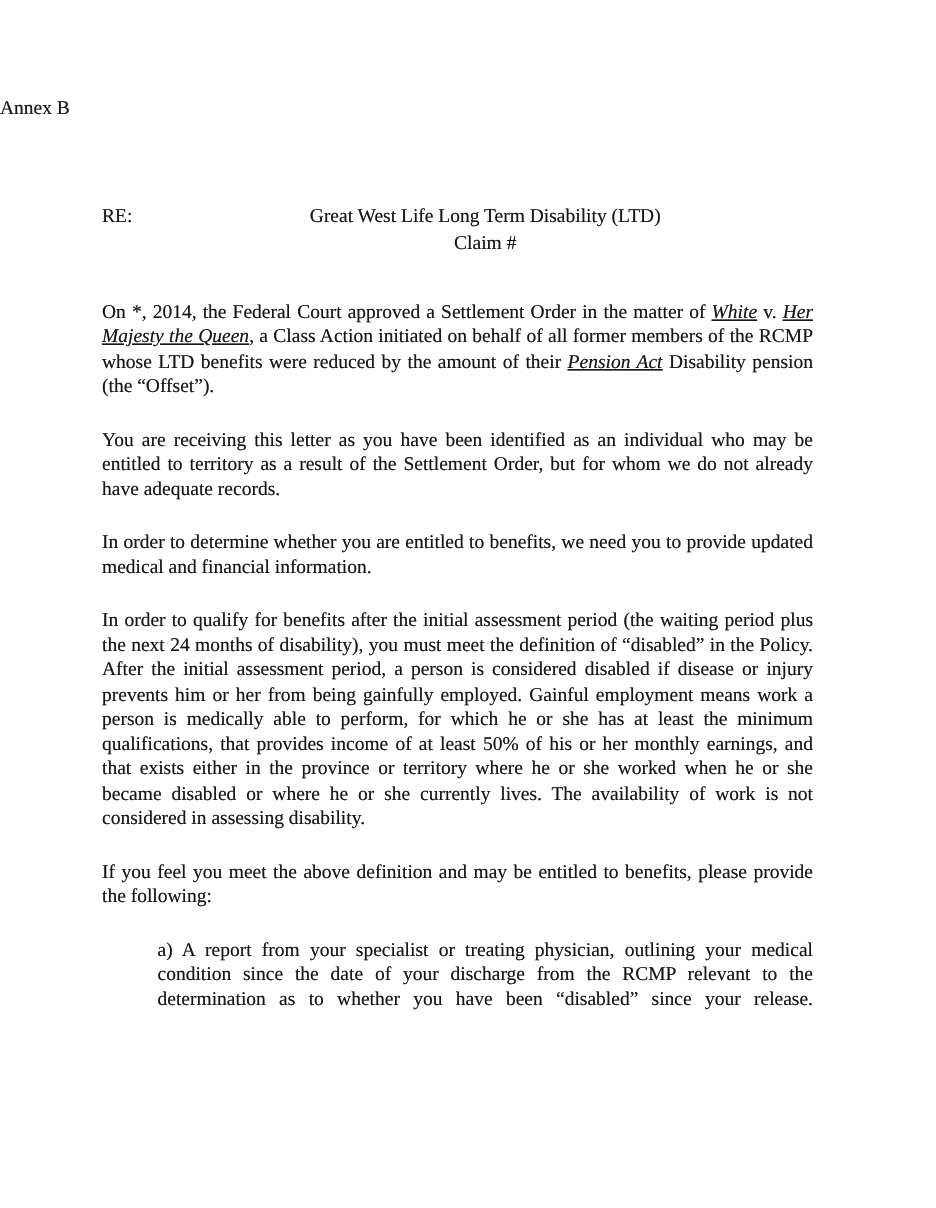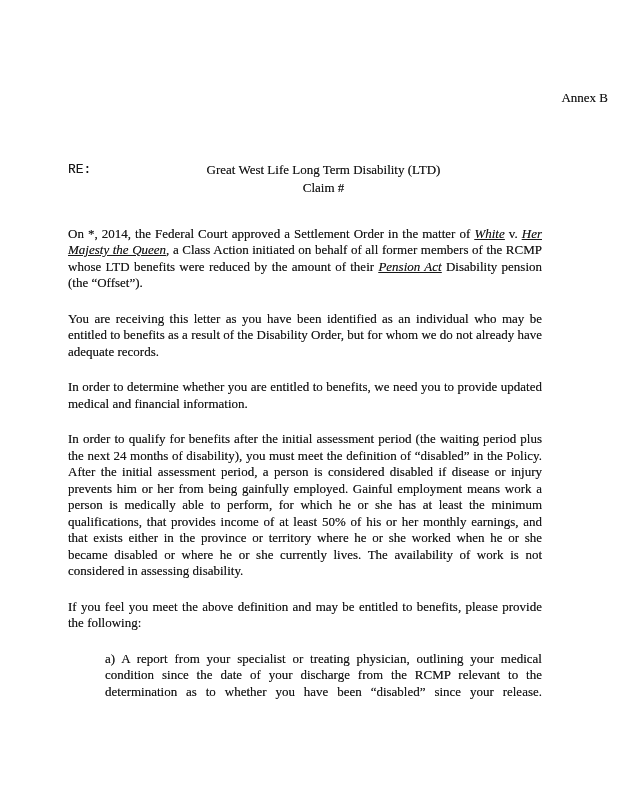--- a/index.html
+++ b/index.html
@@ -12,34 +12,34 @@
     position: relative;
     width: 624px; height: 805px;
     background: #ffffff;
     color: #171717;
     font-size: 13px;
     line-height: 16.5px;
     overflow: hidden;
     text-shadow: 0 0 0.35px rgba(0,0,0,0.55); 
   }
   .annex {
-    padding-top: 90px;
+    padding-top: 64px;
     padding-right: 16px; 
-    text-align: right;
+    text-align: left;
   }
   .recipient {
     margin: 28px 82px 0 68px;
     line-height: 18px;
   }
   .re-block {
     display: flex;
     margin: 54px 82px 0 68px;
     line-height: 18px;
   }
-  .re-label { flex: none; width: 37px; font-family: Liberation Mono, monospace; }
+  .re-label { flex: none; width: 37px; }
   .re-lines { flex: 1; text-align: center; }
   .paras { margin: 0; }
   .para {
     margin: 19px 82px 0 68px;
     text-align: justify;
   }
   .para.first { margin-top: 29px; }
   .para.indented { margin-left: 105px; }
   .para.justify-last { text-align-last: justify; }
   .italic { font-style: italic; text-decoration: underline; }
@@ -55,20 +55,20 @@
   <div class="re-block">
     <div class="re-label">RE:</div>
     <div class="re-lines">
       <div>Great West Life Long Term Disability (LTD)</div>
       <div>Claim #</div>
     </div>
   </div>
 
   <div class="paras">
       <p class="para first"><span>On *, 2014, the Federal Court approved a Settlement Order in the matter of </span><span class="italic">White</span><span> v. </span><span class="italic">Her Majesty the Queen</span><span>, a Class Action initiated on behalf of all former members of the RCMP whose LTD benefits were reduced by the amount of their </span><span class="italic">Pension Act</span><span> Disability pension (the “Offset”).</span></p>
-      <p class="para"><span>You are receiving this letter as you have been identified as an individual who may be entitled to benefits as a result of the Disability Order, but for whom we do not already have adequate records.</span></p>
+      <p class="para"><span>You are receiving this letter as you have been identified as an individual who may be entitled to territory as a result of the Settlement Order, but for whom we do not already have adequate records.</span></p>
       <p class="para"><span>In order to determine whether you are entitled to benefits, we need you to provide updated medical and financial information.</span></p>
       <p class="para"><span>In order to qualify for benefits after the initial assessment period (the waiting period plus the next 24 months of disability), you must meet the definition of “disabled” in the Policy.  After the initial assessment period, a person is considered disabled if disease or injury prevents him or her from being gainfully employed.  Gainful employment means work a person is medically able to perform, for which he or she has at least the minimum qualifications, that provides income of at least 50% of his or her monthly earnings, and that exists either in the province or territory where he or she worked when he or she became disabled or where he or she currently lives.  The availability of work is not considered in assessing disability.</span></p>
       <p class="para"><span>If you feel you meet the above definition and may be entitled to benefits, please provide the following:</span></p>
       <p class="para indented justify-last"><span>a) A report from your specialist or treating physician, outlining your medical condition since the date of your discharge from the RCMP relevant to the determination as to whether you have been “disabled” since your release.</span></p>
     </div>
 
 </div>
 
 </body></html>

